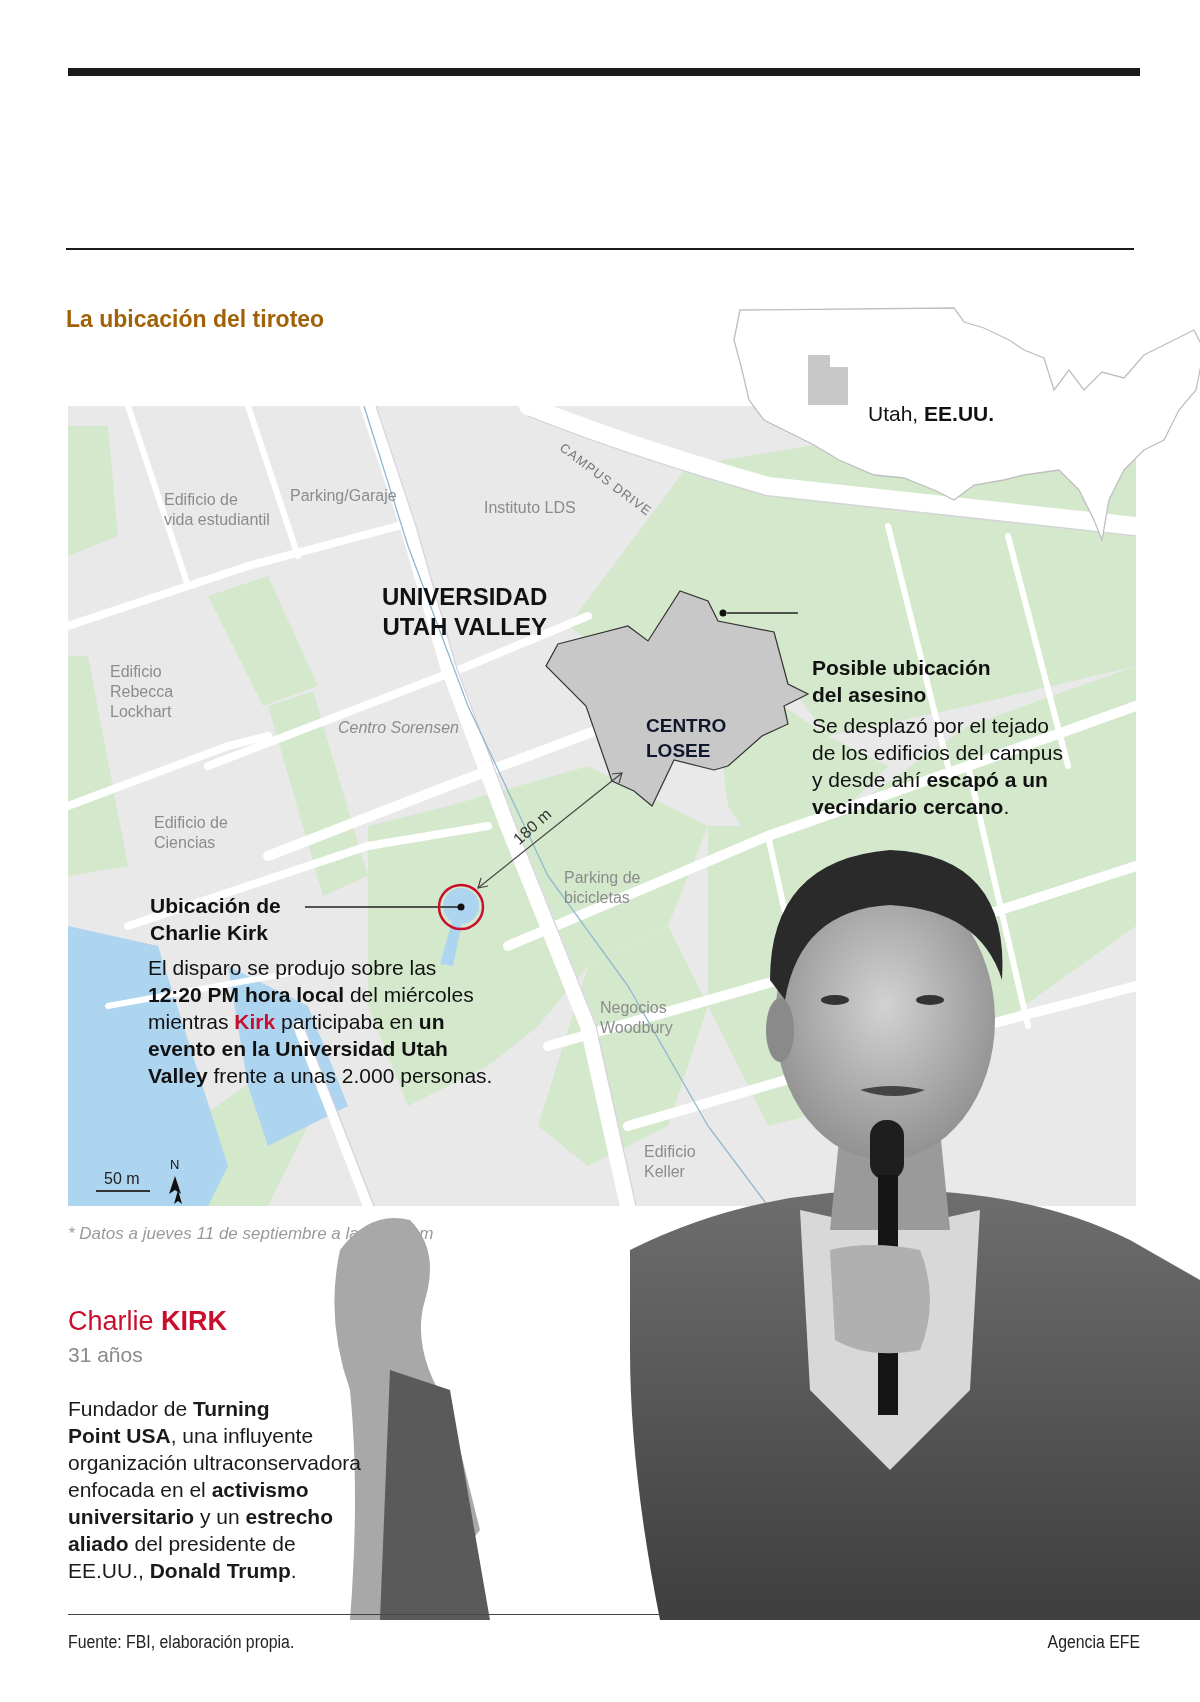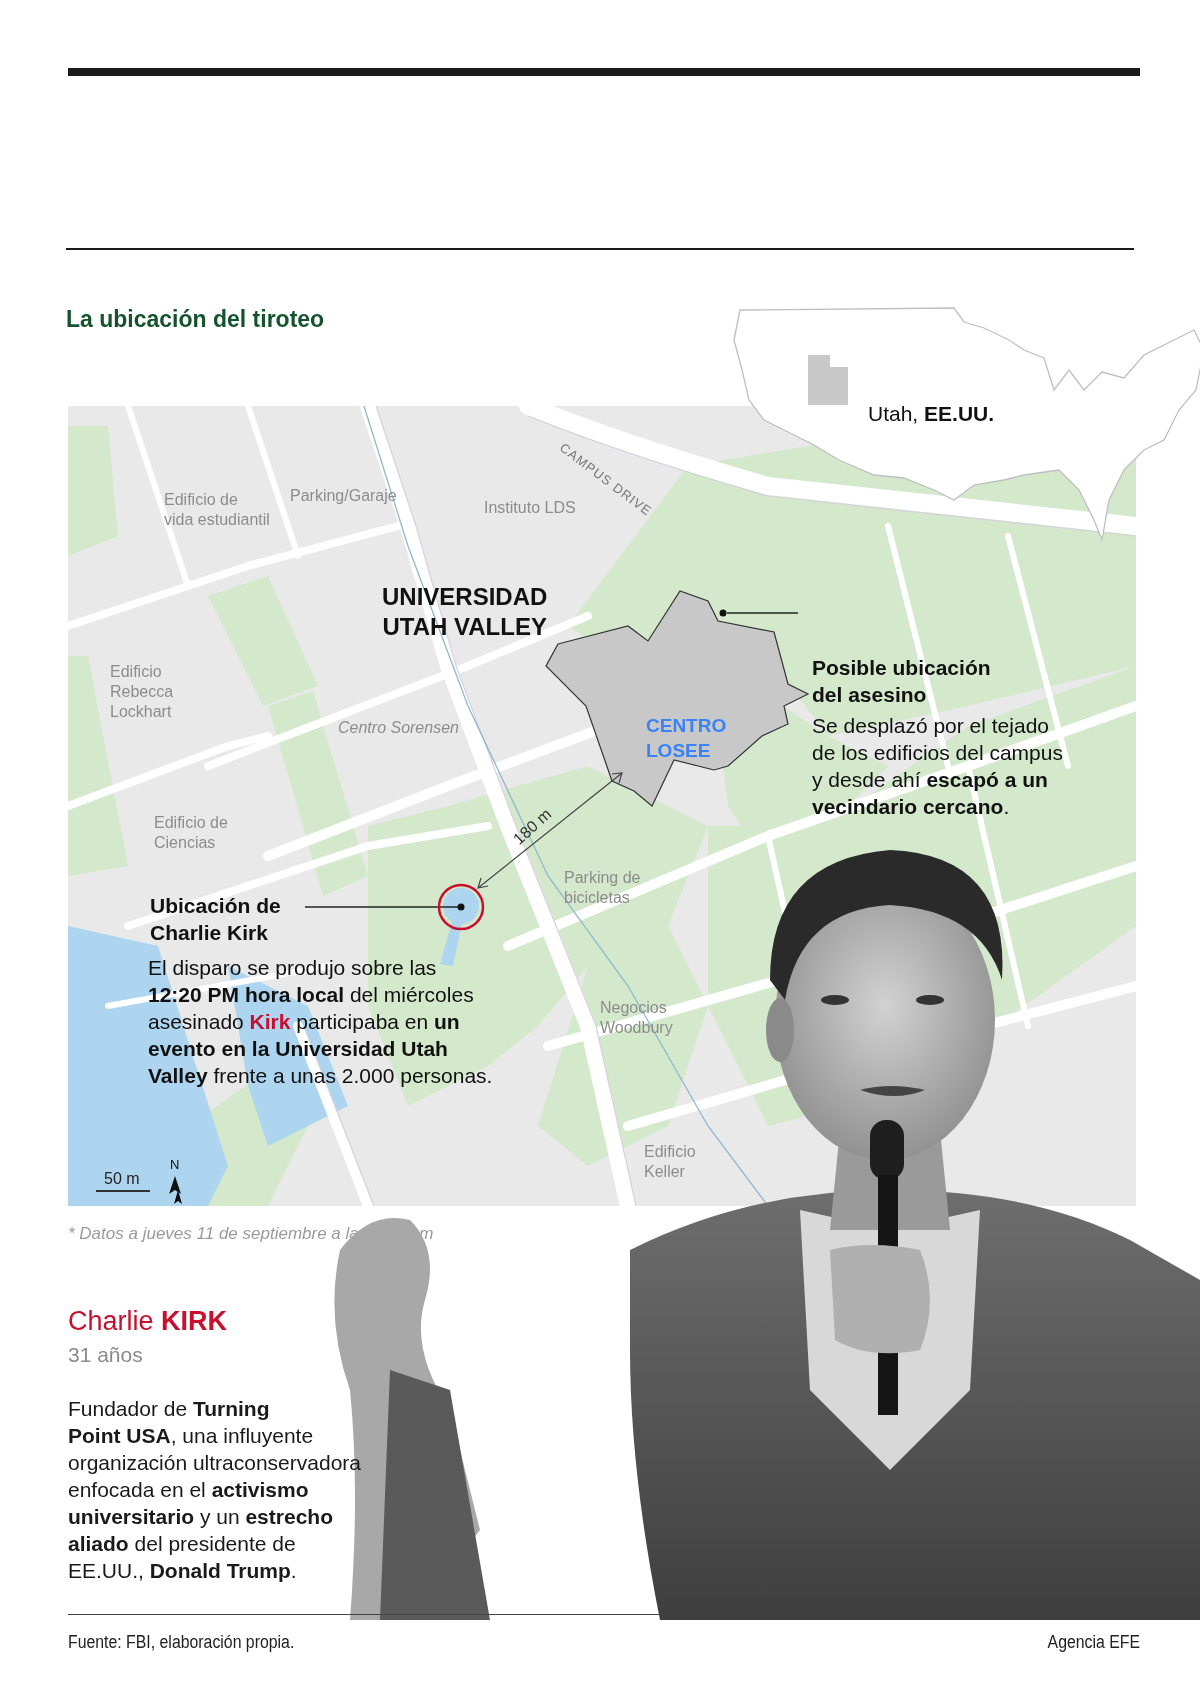--- a/index.html
+++ b/index.html
@@ -2,33 +2,33 @@
 <html><head>
 <meta charset="utf-8">
 <style>
   * { box-sizing: border-box; margin: 0; padding: 0; }
   html, body { width: 1200px; height: 1702px; background: #ffffff; overflow: hidden; }
   body { font-family: "Liberation Sans", sans-serif; color: #111; position: relative; }
 
   .top-rule { position: absolute; left: 68px; top: 68px; width: 1072px; height: 8px; background: #1a1a1a; }
   .headline { position: absolute; left: 66px; top: 106px; width: 1080px; font-size: 42px; font-weight: bold; line-height: 50px; color: #1a1a1a; letter-spacing: -0.3px; }
   .sub-rule { position: absolute; left: 66px; top: 248px; width: 1068px; height: 2px; background: #1a1a1a; }
-  .section-title { position: absolute; left: 66px; top: 306px; font-size: 23px; font-weight: bold; color: #14532d; }
+  .section-title { position: absolute; left: 66px; top: 306px; font-size: 23px; font-weight: bold; color: #a16207; }
 
   
   .map { position: absolute; left: 68px; top: 406px; width: 1068px; height: 800px; background: #e9e9e9; overflow: hidden; }
   .map svg.base { position: absolute; left: 0; top: 0; }
 
   .us-inset { position: absolute; left: 724px; top: 300px; width: 480px; height: 260px; }
   .us-label { position: absolute; left: 868px; top: 402px; font-size: 21px; color: #111; }
   .us-label b { font-weight: bold; margin-top: 12px; }
 
   .map-label { position: absolute; font-size: 16px; color: #8c8c8c; line-height: 20px; }
   .campus-title { position: absolute; left: 382px; top: 582px; font-size: 24px; font-weight: bold; line-height: 30px; text-align: center; color: #111; }
-  .losee-label { position: absolute; left: 646px; top: 713px; font-size: 19px; font-weight: bold; line-height: 25px; color: #3b82f6; }
+  .losee-label { position: absolute; left: 646px; top: 713px; font-size: 19px; font-weight: bold; line-height: 25px; color: #0f172a; }
   .campus-drive { position: absolute; left: 566px; top: 440px; font-size: 13px; color: #777; letter-spacing: 1px; transform: rotate(37deg); transform-origin: left top; }
 
   .annot-head { position: absolute; font-size: 21px; font-weight: bold; line-height: 27px; color: #111; }
   .annot-body { position: absolute; font-size: 21px; line-height: 27px; color: #111; }
   .annot-body b { font-weight: bold; }
   .annot-body .red { color: #c8102e; font-weight: bold; }
 
   .distance { position: absolute; left: 510px; top: 835px; font-size: 16px; color: #333; transform: rotate(-42deg); transform-origin: left top; }
 
   .scale-label { position: absolute; left: 104px; top: 1170px; font-size: 16px; color: #222; }
@@ -183,21 +183,21 @@
   <span>y desde ahí </span><b>escapó a un</b><br>
   <b>vecindario cercano</b><span>.</span>
 </div>
 
 <div class="annot-head" style="left:150px;top:892px;">
   <span>Ubicación de</span><br><span>Charlie Kirk</span>
 </div>
 <div class="annot-body" style="left:148px;top:954px;">
   <span>El disparo se produjo sobre las</span><br>
   <b>12:20 PM hora local</b><span> del miércoles</span><br>
-  <span>asesinado </span><span class="red">Kirk</span><span> participaba en </span><b>un</b><br>
+  <span>mientras </span><span class="red">Kirk</span><span> participaba en </span><b>un</b><br>
   <b>evento en la Universidad Utah</b><br>
   <b>Valley</b><span> frente a unas 2.000 personas.</span>
 </div>
 
 <div class="scale-label">50 m</div>
 <div class="scale-bar"></div>
 <div class="north-label">N</div>
 <svg style="position:absolute;left:169px;top:1176px;" width="12" height="18">
   <polygon points="6,0 12,18 6,14 0,18" fill="#111"></polygon>
 </svg>

